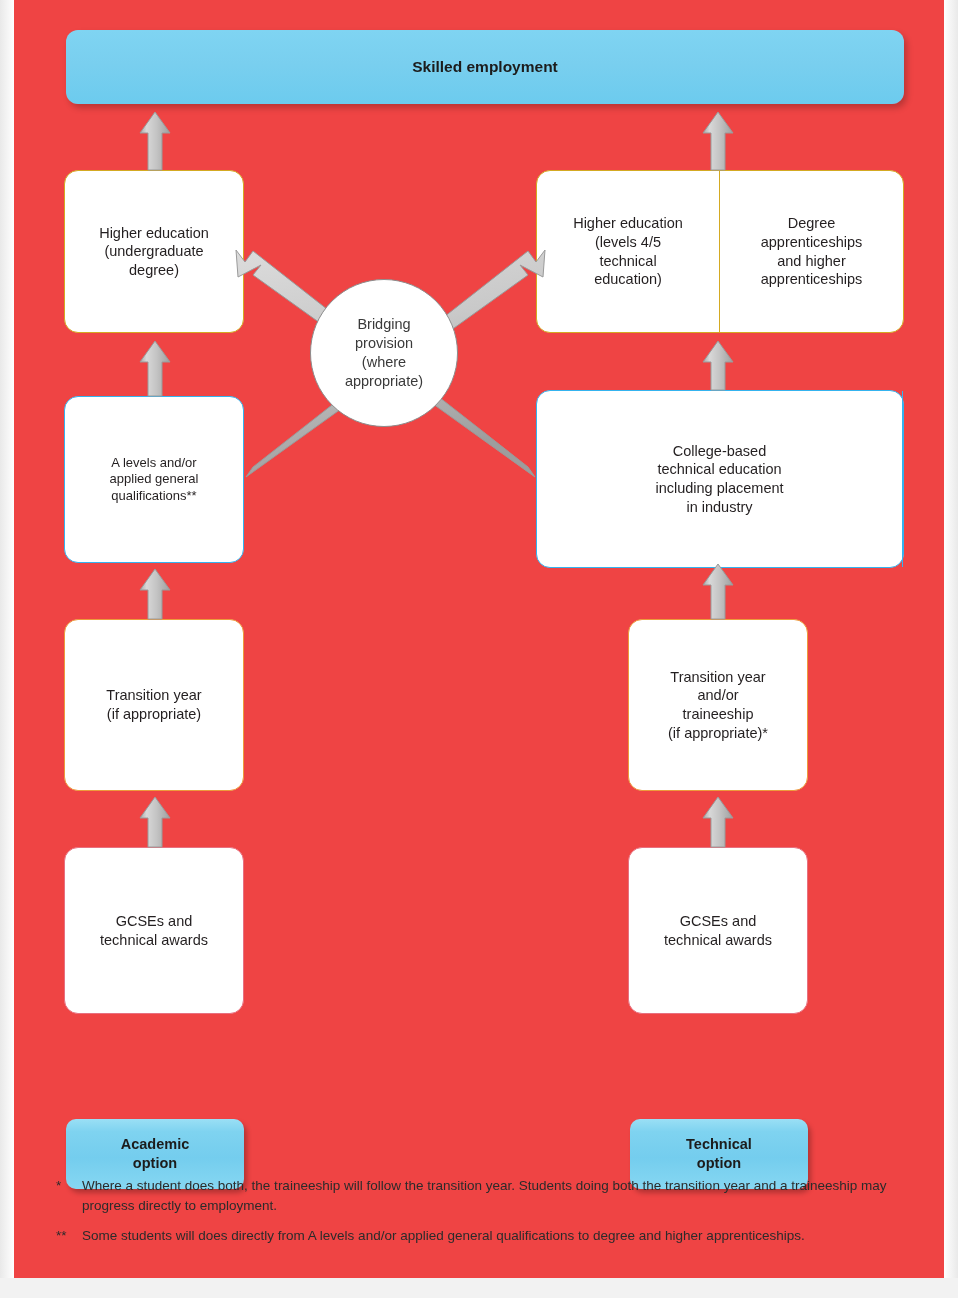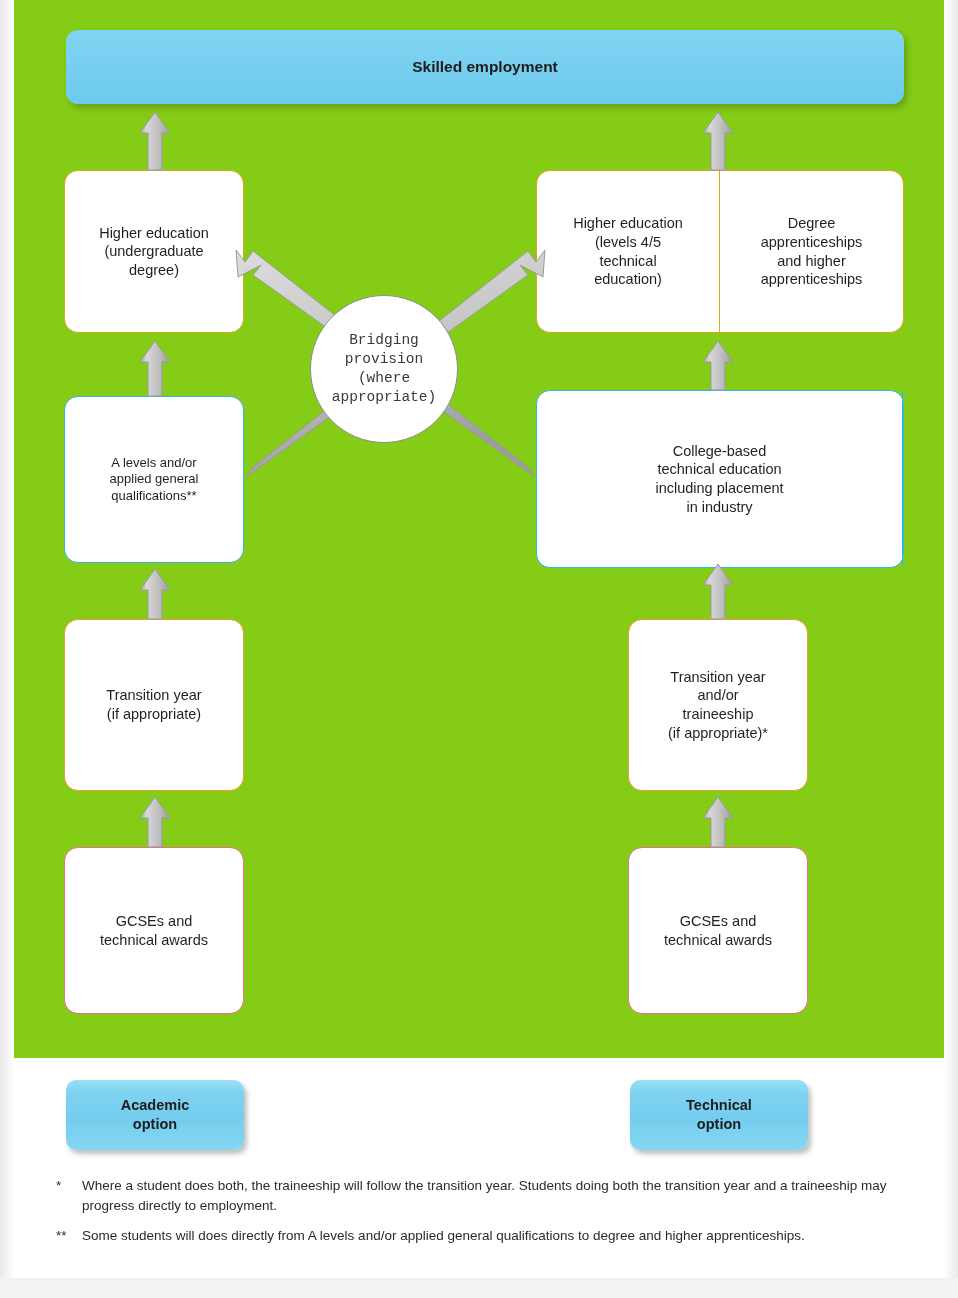--- a/index.html
+++ b/index.html
@@ -12,22 +12,22 @@
     height: 1298px;
     position: relative;
     font-family: "Liberation Sans", sans-serif;
     color: #231f20;
     overflow: hidden;
   }
   #canvas {
     position: absolute;
     left: 0; top: 0;
     width: 958px;
-    height: 1058px;
-    background: #84cc16;
+    height: 1298px;
+    background: #ef4444;
   }
   .bottom-strip {
     position: absolute;
     left: 0;
     top: 1278px;
     width: 958px;
     height: 20px;
     background: #f2f2f2;
   }
   .edge-shadow-left {
@@ -78,20 +78,21 @@
     background: linear-gradient(to bottom, #9adff5 0%, #7fd3f0 18%, #74cdee 55%, #86d7f2 100%);
     box-shadow: 3px 4px 5px rgba(0,0,0,0.25);
     display: flex;
     align-items: center;
     justify-content: center;
     text-align: center;
     font-weight: bold;
     color: #1c1c1c;
     line-height: 1.3;
     white-space: pre-line;
+    margin-top: 39px;
   }
 
   .split-node {
     position: absolute;
     box-sizing: border-box;
     border-radius: 14px;
     background: #ffffff;
     display: flex;
   }
   .split-node > .half {
@@ -267,21 +268,21 @@
   <div class="node" style="left:628px; top:847px; width:180px; height:167px; border:1.6px solid #e8707f; font-size:14.5px;">
     <span class="label">GCSEs and
 technical awards</span>
   </div>
 
   <div class="badge" style="left:630px; top:1080px; width:178px; height:70px; font-size:14.5px;">
     <span>Technical
 option</span>
   </div>
 
-  <div class="circle" style="left:310px; top:295px; width:148px; height:148px; font-size:14.5px;font-family:Liberation Mono, monospace;">
+  <div class="circle" style="left:310px; top:279px; width:148px; height:148px; font-size:14.5px;">
     <span class="label">Bridging
 provision
 (where
 appropriate)</span>
   </div>
 
   <div class="footnotes">
     <div class="fn-row">
       <div class="fn-mark">*</div>
       <div class="fn-text">Where a student does both, the traineeship will follow the transition year. Students doing both the transition year and a traineeship may progress directly to employment.</div>

